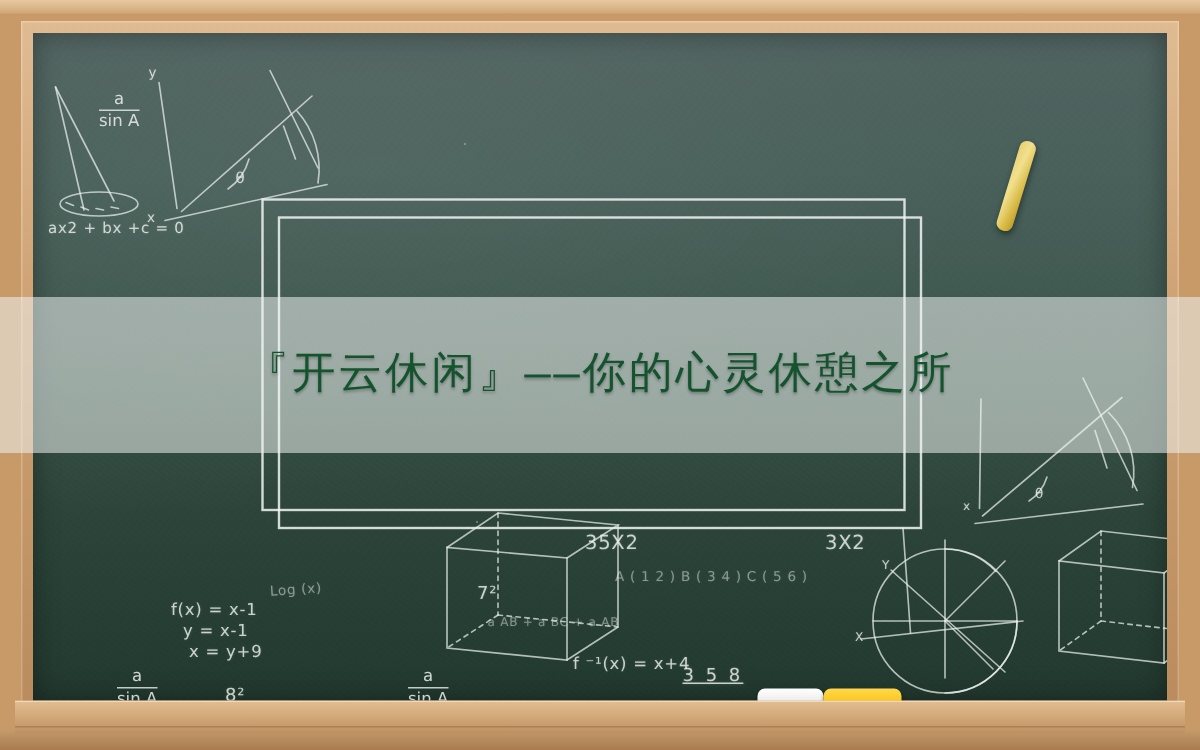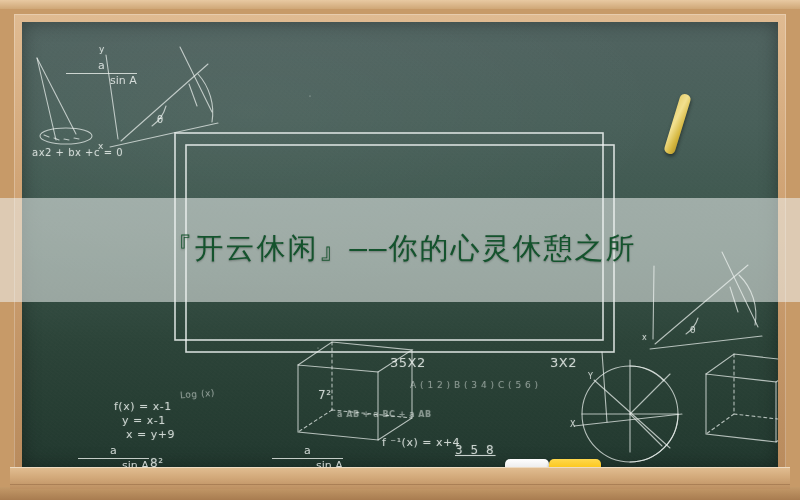--- a/index.html
+++ b/index.html
@@ -102,21 +102,21 @@
   }
   .frac {
     position: absolute;
     color: rgba(236,241,238,0.85);
     font-family: "DejaVu Sans", sans-serif;
     text-align: center;
     line-height: 1.05;
   }
   .frac .num { display: block; font-size: 11px; }
   .frac .bar { display: block; height: 1px; background: rgba(236,241,238,0.8); margin: 1px 0; }
-  .frac .den { display: block; font-size: 11px; margin-left: 44px; }
+  .frac .den { display: block; font-size: 11px; }
 
   
   .chalk-stick {
     position: absolute;
     border-radius: 5px;
   }
   .chalk-yellow-top {
     left: 672px;
     top: 93px;
     width: 11px;
@@ -278,21 +278,21 @@
     <div class="chalk-text" style="left:158px; top:367px; font-size:9px; transform:rotate(-4deg); opacity:0.62;">Log (x)</div>
     <div class="chalk-text" style="left:566px; top:350px; font-size:8px;">Y</div>
     <div class="chalk-text" style="left:548px; top:398px; font-size:8px;">X</div>
     <div class="chalk-text" style="left:388px; top:358px; font-size:9px; opacity:0.6;">A  ( 1 2 )  B  ( 3 4 )  C  ( 5 6 )</div>
 
     <div class="chalk-text" style="left:92px; top:378px; font-size:11px;">f(x) = x-1</div>
     <div class="chalk-text" style="left:100px; top:392px; font-size:11px;">y = x-1</div>
     <div class="chalk-text" style="left:104px; top:406px; font-size:11px;">x = y+9</div>
 
     <div class="chalk-text" style="left:296px; top:366px; font-size:12px;">7²</div>
-    <div class="chalk-text" style="left:315px; top:388px; font-size:8px; opacity:0.58;font-weight:bold;">a AB + a BC + a AB</div>
+    <div class="chalk-text" style="left:303px; top:388px; font-size:8px; opacity:0.58;">a AB + a BC + a AB</div>
     <div class="chalk-text" style="left:360px; top:414px; font-size:11px;">f ⁻¹(x) = x+4</div>
 
     <div class="chalk-text" style="left:433px; top:421px; font-size:12px; letter-spacing:2px;text-decoration:underline;">3 5 8</div>
     <div class="chalk-text" style="left:433px; top:434px; font-size:12px; letter-spacing:2px;margin-top:30px;">2 7 9</div>
 
     <div class="frac" style="left:56px; top:423px;">
       <span class="num">a</span>
       <span class="bar"></span>
       <span class="den">sin A</span>
     </div>

